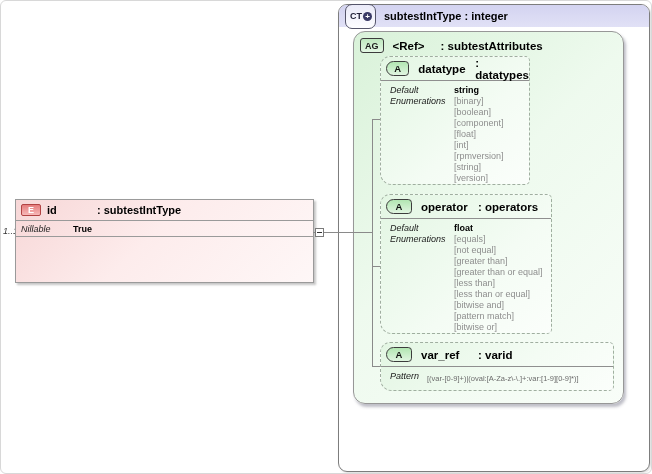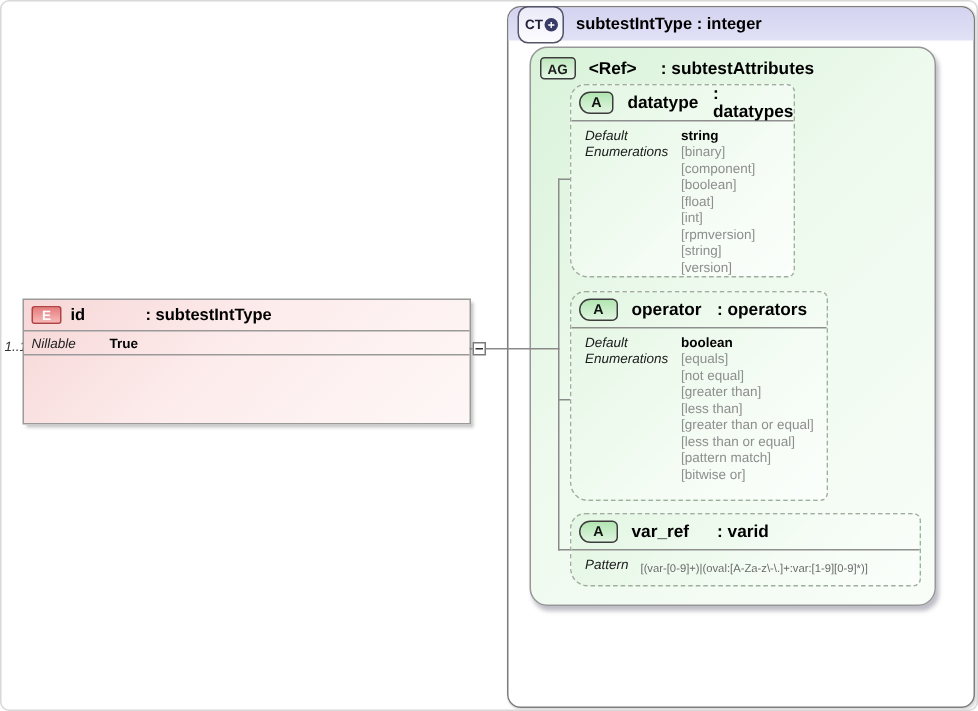--- a/index.html
+++ b/index.html
@@ -168,25 +168,25 @@
         <div class="prow">
           <span class="plbl">Default</span>
           <span class="val-default">string</span>
         </div>
         <div class="prow">
           <span class="plbl">Enumerations</span>
           <span class="val-enum">[binary]</span>
         </div>
         <div class="prow">
           <span class="plbl"></span>
+          <span class="val-enum">[boolean]</span>
+        </div>
+        <div class="prow">
+          <span class="plbl"></span>
           <span class="val-enum">[component]</span>
-        </div>
-        <div class="prow">
-          <span class="plbl"></span>
-          <span class="val-enum">[boolean]</span>
         </div>
         <div class="prow">
           <span class="plbl"></span>
           <span class="val-enum">[float]</span>
         </div>
         <div class="prow">
           <span class="plbl"></span>
           <span class="val-enum">[int]</span>
         </div>
         <div class="prow">
@@ -206,45 +206,49 @@
 
   <div class="attr-box" style="left:379px; top:193px; width:172px; height:140px;">
     <div class="attr-header">
       <span class="badge-a">A</span>
       <span class="attr-name">operator</span>
       <span class="attr-type">: operators</span>
     </div>
     <div class="attr-rows">
         <div class="prow">
           <span class="plbl">Default</span>
-          <span class="val-default">boolean</span>
+          <span class="val-default">float</span>
         </div>
         <div class="prow">
           <span class="plbl">Enumerations</span>
           <span class="val-enum">[equals]</span>
         </div>
         <div class="prow">
           <span class="plbl"></span>
           <span class="val-enum">[not equal]</span>
         </div>
         <div class="prow">
           <span class="plbl"></span>
           <span class="val-enum">[greater than]</span>
         </div>
         <div class="prow">
           <span class="plbl"></span>
+          <span class="val-enum">[greater than or equal]</span>
+        </div>
+        <div class="prow">
+          <span class="plbl"></span>
           <span class="val-enum">[less than]</span>
         </div>
         <div class="prow">
           <span class="plbl"></span>
-          <span class="val-enum">[greater than or equal]</span>
-        </div>
-        <div class="prow">
-          <span class="plbl"></span>
           <span class="val-enum">[less than or equal]</span>
+        </div>
+        <div class="prow">
+          <span class="plbl"></span>
+          <span class="val-enum">[bitwise and]</span>
         </div>
         <div class="prow">
           <span class="plbl"></span>
           <span class="val-enum">[pattern match]</span>
         </div>
         <div class="prow">
           <span class="plbl"></span>
           <span class="val-enum">[bitwise or]</span>
         </div>
       </div>

